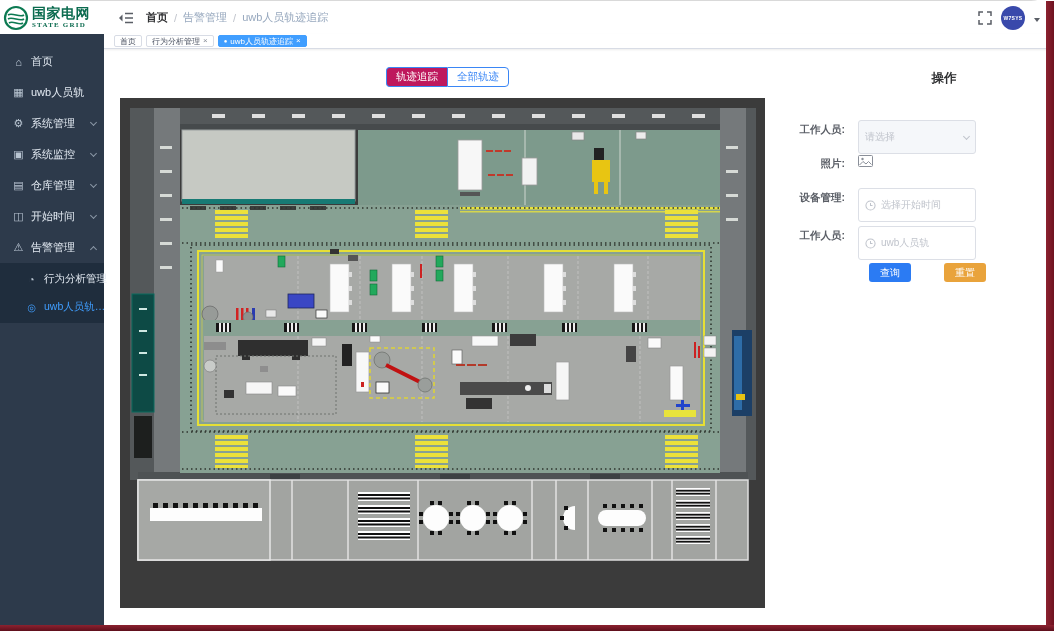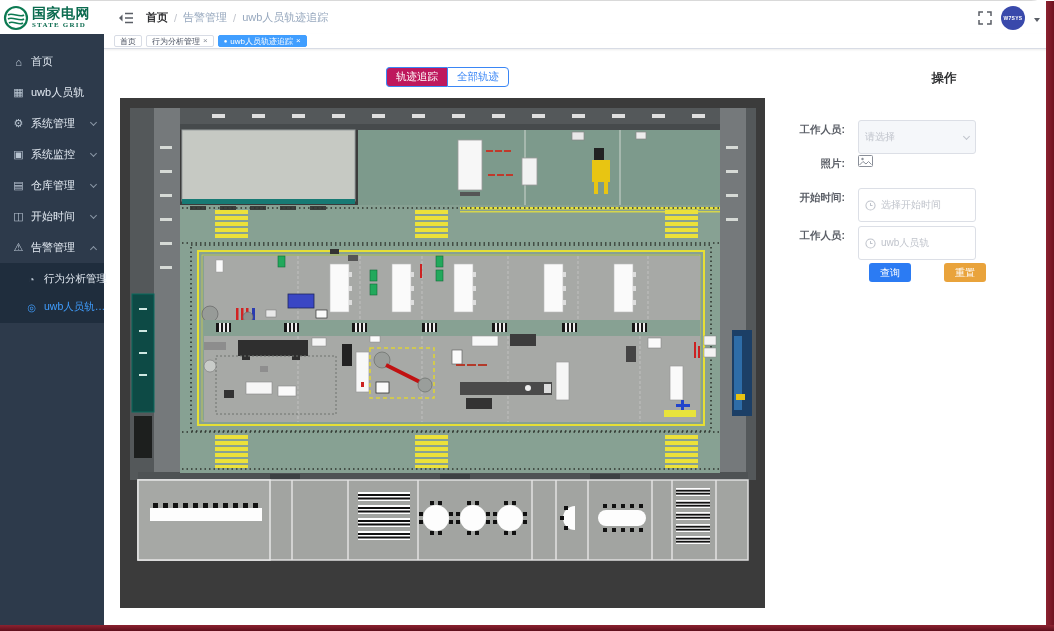--- a/index.html
+++ b/index.html
@@ -561,21 +561,21 @@
       <span class="sel-chev"></span>
     </div>
 
     <div class="f-label" style="top:107px">照片:</div>
     <svg class="photo-ico" style="top:105px" width="15" height="13" viewBox="0 0 15 13">
       <rect x="0.5" y="0.5" width="14" height="11" rx="1" fill="none" stroke="#8a8f99" stroke-width="1"></rect>
       <circle cx="4.5" cy="4" r="1.2" fill="#8a8f99"></circle>
       <path d="M1.5 10l3.5-3.5 3 2.5 2.5-2.5 3 3" fill="none" stroke="#8a8f99" stroke-width="1"></path>
     </svg>
 
-    <div class="f-label" style="top:141px">开始时间:</div>
+    <div class="f-label" style="top:141px">设备管理:</div>
     <div class="f-ctrl" style="top:138px">
       <span class="ico">
         <svg width="11" height="11" viewBox="0 0 12 12">
             <circle cx="6" cy="6" r="5" fill="none" stroke="#c0c4cc" stroke-width="1.1"></circle>
             <path d="M6 3.2V6h2.2" fill="none" stroke="#c0c4cc" stroke-width="1.1"></path>
           </svg>
       </span>
       <span>选择开始时间</span>
     </div>
 

